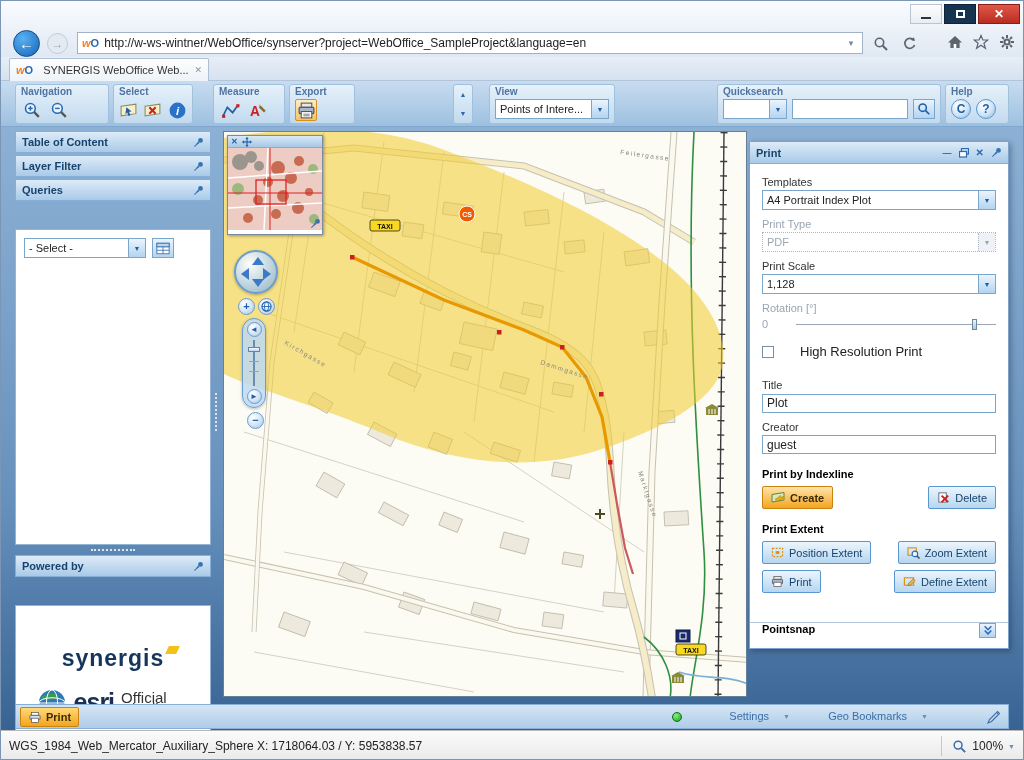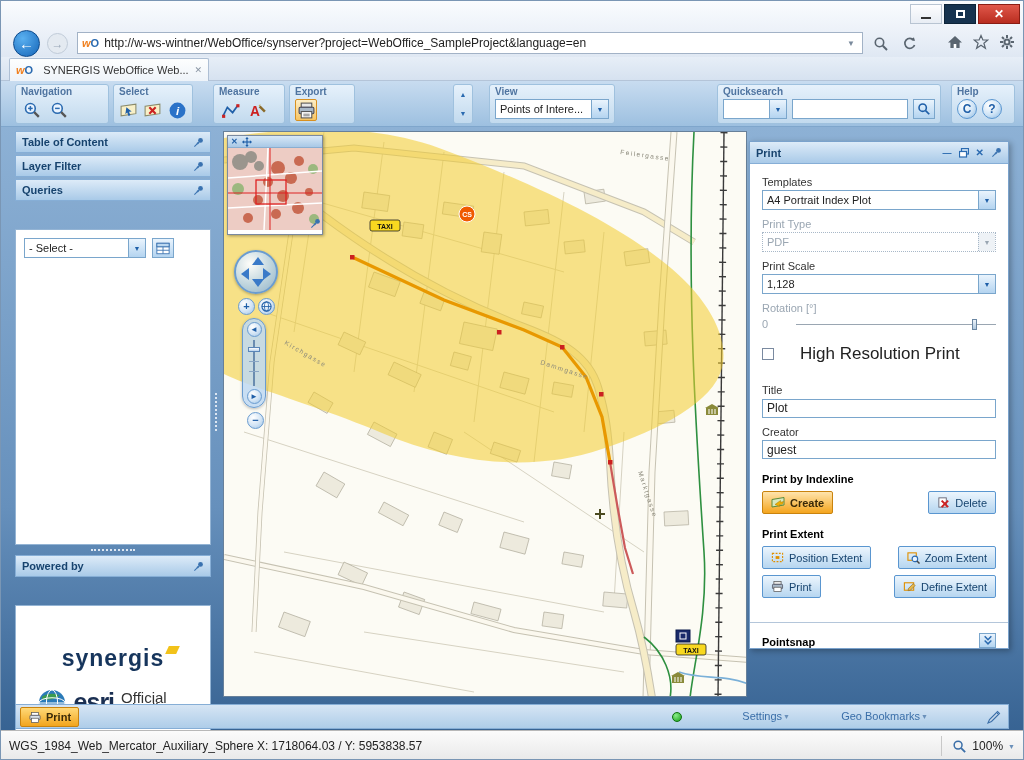--- a/index.html
+++ b/index.html
@@ -109,34 +109,34 @@
   .pp-dd.dis { border:1px dotted #a8b8c8; }
   .pp-dd.dis .dd-text { color:#9aa6b2; }
   .pp-dd.dis .dd-btn { background:#eef2f6; color:#9aa6b2; border-left:1px dotted #a8b8c8; }
   .rot-row { display:flex; align-items:center; height:16px; }
   .rot-val { width:34px; font-size:11px; color:#9aa6b2; }
   .rot-slider { position:relative; flex:1; height:12px; }
   .rot-slider .track { position:absolute; left:0; right:0; top:6px; height:1px; background:#9aa6b2; }
   .rot-slider .handle { position:absolute; left:88%; top:1px; width:5px; height:11px; background:linear-gradient(#eef4fa,#b0c8de); border:1px solid #6a86a2; }
   .chk-row { display:flex; align-items:center; gap:6px; margin:12px 0 4px; }
   .chk { width:12px; height:12px; background:#fff; border:1px solid #7a8aa0; }
-  .chk-label { font-size:17px; color:#222;padding-left:20px; }
+  .chk-label { font-size:13px; color:#222;padding-left:20px; }
   .pp-input { width:100%; height:19px; border:1px solid #7aa6cc; font-size:12px; padding:1px 4px; color:#222; font-family:"Liberation Sans",sans-serif; }
   .btn-row { display:flex; justify-content:space-between; margin:6px 0 2px; }
   .pbtn { height:23px; display:inline-flex; align-items:center; gap:5px; padding:0 8px; background:linear-gradient(#ecf5fd,#b6d6f0); border:1px solid #5a96d0; border-radius:2px; font-size:11px; color:#16436e; cursor:default; }
   .pbtn.orange { background:linear-gradient(#ffe4ac,#f4a51e); border-color:#c9830e; color:#3a2a08; font-weight:bold; }
-  .pointsnap-row { position:absolute; left:0; right:0; bottom:0; height:26px; border-top:1px solid #b4c6da; display:flex; align-items:flex-end; padding:0 12px; }
+  .pointsnap-row { position:absolute; left:0; right:0; bottom:0; height:26px; border-top:1px solid #b4c6da; display:flex; align-items:flex-start; padding:0 12px; }
   .pointsnap-label { flex:1; font-size:11px; font-weight:bold; color:#000; }
   .ps-btn { width:17px; height:15px; background:linear-gradient(#eaf4fd,#b4d4f0); border:1px solid #7aa6cc; display:flex; align-items:center; justify-content:center; }
 
   
   .bottom-bar { position:absolute; left:14px; top:703px; width:994px; height:25px; background:linear-gradient(#d6e5f4,#aecde9); border:1px solid #86aed6; }
   .print-tab { position:absolute; left:4px; top:2px; height:20px; display:flex; align-items:center; gap:4px; padding:0 7px; background:linear-gradient(#ffd978,#f2a51d); border:1px solid #c9830e; border-radius:2px; font-size:11px; font-weight:bold; color:#3a2a08; }
   .status-dot { position:absolute; left:656px; top:7px; width:10px; height:10px; border-radius:50%; background:radial-gradient(circle at 35% 30%, #8aee8a, #18a018); border:1px solid #0d700d; }
-  .bb-link { position:absolute; top:5px; font-size:11px; color:#3a6ea8; display:flex; align-items:center; gap:1px; }
+  .bb-link { position:absolute; top:5px; font-size:11px; color:#3a6ea8; display:flex; align-items:center; gap:14px; }
   .bb-caret { font-size:7px; color:#6a90ba; }
   .bb-pencil { position:absolute; right:6px; top:4px; }
 
   .status-bar { position:absolute; left:0; top:729px; width:100%; height:31px; background:linear-gradient(#fbfbfb,#e9e9e9); border-top:1px solid #b8b8b8; display:flex; align-items:center; padding:0 8px; }
   .coords { flex:1; font-size:12px; color:#222; }
   .zoom-ctl { display:flex; align-items:center; gap:5px; border-left:1px solid #c8c8c8; padding-left:10px; height:20px; }
   .zoom-ctl .zl { font-size:12px; color:#222; }
 
   text { font-family:"Liberation Sans", sans-serif; }
 </style>
@@ -330,21 +330,21 @@
         <input class="qs-input" style="width: 116px;">
         <span class="sq-btn">
             <svg width="14" height="14" viewBox="0 0 16 16">
               <circle cx="6.5" cy="6.5" r="4.2" fill="none" stroke="#1f5fa8" stroke-width="1.8"></circle>
               <line x1="9.8" y1="9.8" x2="14" y2="14" stroke="#1f5fa8" stroke-width="2"></line>
             </svg>
           </span>
       </div>
     </div>
 
-    <div class="tgroup" style="left:944px; width:64px;margin-left:6px;">
+    <div class="tgroup" style="left:944px; width:64px;">
       <div class="glabel">Help</div>
       <div class="ticon-row">
         <span class="help-btn">C</span>
         <span class="help-btn">?</span>
       </div>
     </div>
   </div>
 
   <div class="app-bg"></div>
 

